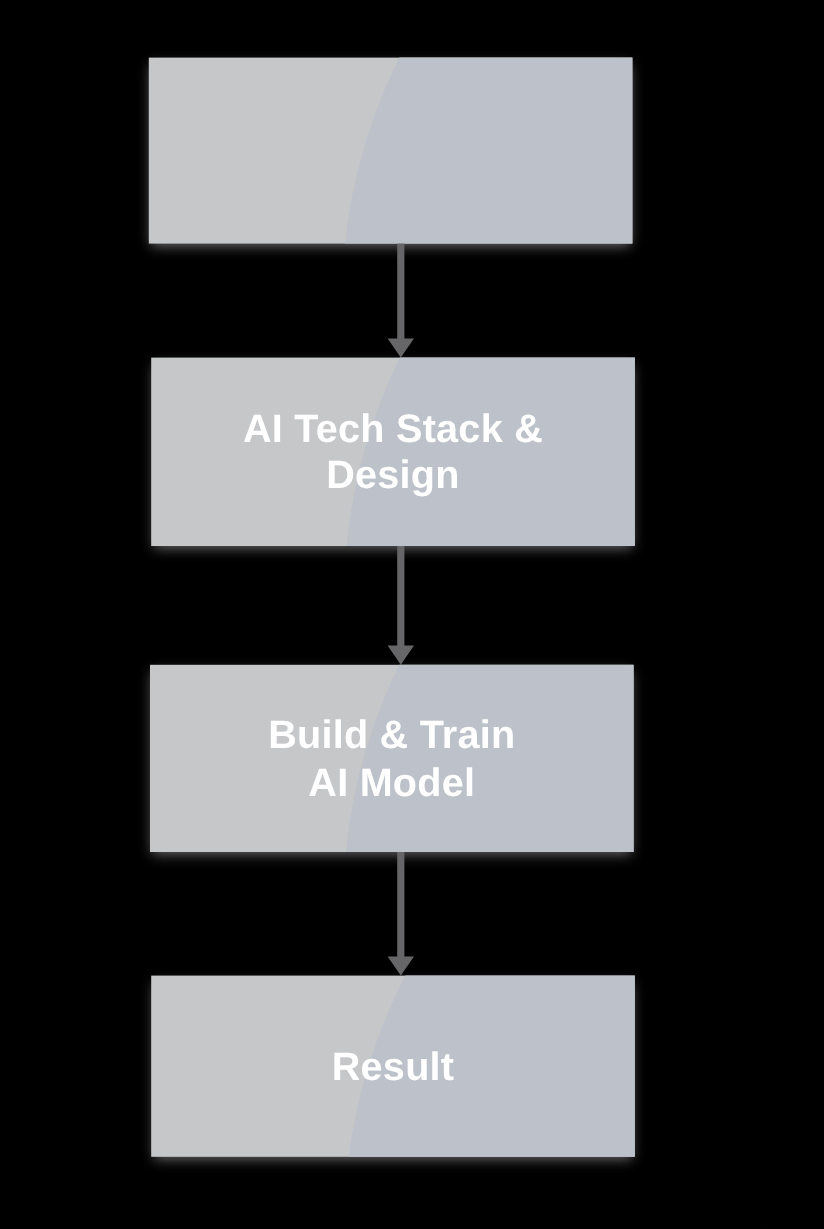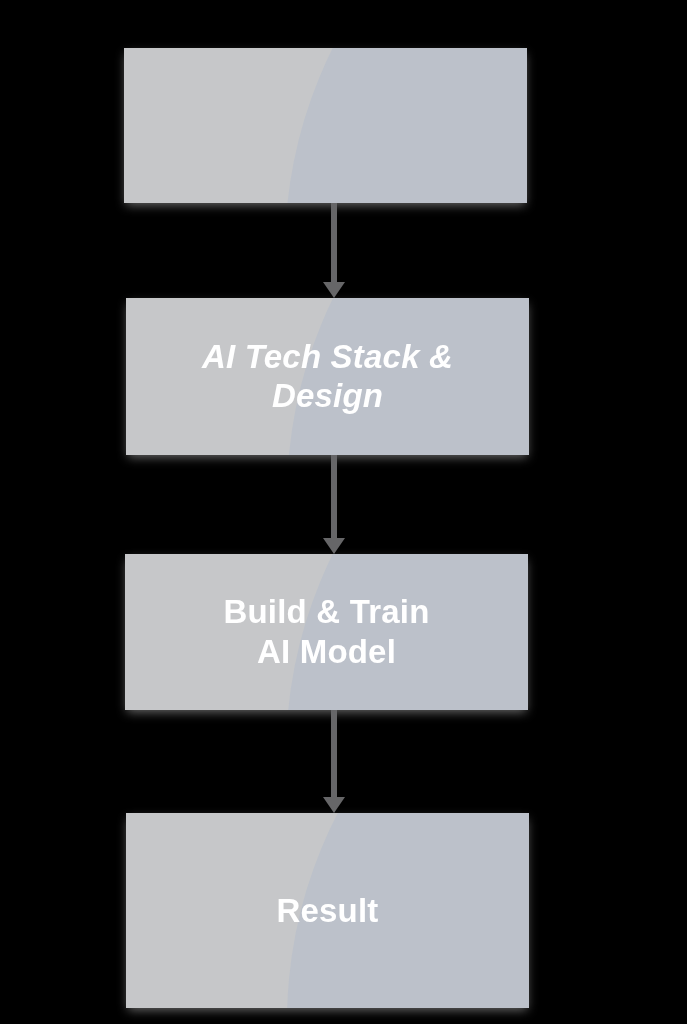--- a/index.html
+++ b/index.html
@@ -87,21 +87,21 @@
 
   <div class="node" id="node-0" style="left: 124px; top: 48px; width: 403px; height: 155px; background: rgb(198, 199, 201);">
     <div class="node-tone" style="width: 906.75px; height: 906.75px; left: 161.2px; top: -251.1px; background: rgb(188, 193, 202);"></div>
   </div>
 
   <div class="connector" id="conn-0" style="left: 319px; top: 203px; height: 95px;">
     <div class="shaft" style="height: 80px; background: rgb(102, 102, 104);"></div>
     <div class="head" style="border-top-color: rgb(102, 102, 104);"></div>
   </div>
 
-  <div class="node" id="node-1" style="left: 126px; top: 298px; width: 403px; height: 157px; background: rgb(198, 199, 201); font-style: italic;">
+  <div class="node" id="node-1" style="left: 126px; top: 298px; width: 403px; height: 157px; background: rgb(198, 199, 201);">
     <div class="node-tone" style="width: 906.75px; height: 906.75px; left: 161.2px; top: -254.34px; background: rgb(188, 193, 202);"></div>
     <div class="node-label" style="color: rgb(255, 255, 255);">AI Tech Stack &amp;
 Design</div>
   </div>
 
   <div class="connector" id="conn-1" style="left: 319px; top: 455px; height: 99px;">
     <div class="shaft" style="height: 84px; background: rgb(102, 102, 104);"></div>
     <div class="head" style="border-top-color: rgb(102, 102, 104);"></div>
   </div>
 
@@ -109,18 +109,18 @@
     <div class="node-tone" style="width: 906.75px; height: 906.75px; left: 161.2px; top: -252.72px; background: rgb(188, 193, 202);"></div>
     <div class="node-label" style="color: rgb(255, 255, 255);">Build &amp; Train
 AI Model</div>
   </div>
 
   <div class="connector" id="conn-2" style="left: 319px; top: 710px; height: 103px;">
     <div class="shaft" style="height: 88px; background: rgb(102, 102, 104);"></div>
     <div class="head" style="border-top-color: rgb(102, 102, 104);"></div>
   </div>
 
-  <div class="node" id="node-3" style="left: 126px; top: 813px; width: 403px; height: 195px; background: rgb(198, 199, 201);">
+  <div class="node" id="node-3" style="left: 126px; top: 813px; width: 403px; height: 151px; background: rgb(198, 199, 201);">
     <div class="node-tone" style="width: 906.75px; height: 906.75px; left: 161.2px; top: -244.62px; background: rgb(188, 193, 202);"></div>
     <div class="node-label" style="color: rgb(255, 255, 255);">Result</div>
   </div>
 
 </div>
 
 </body></html>

